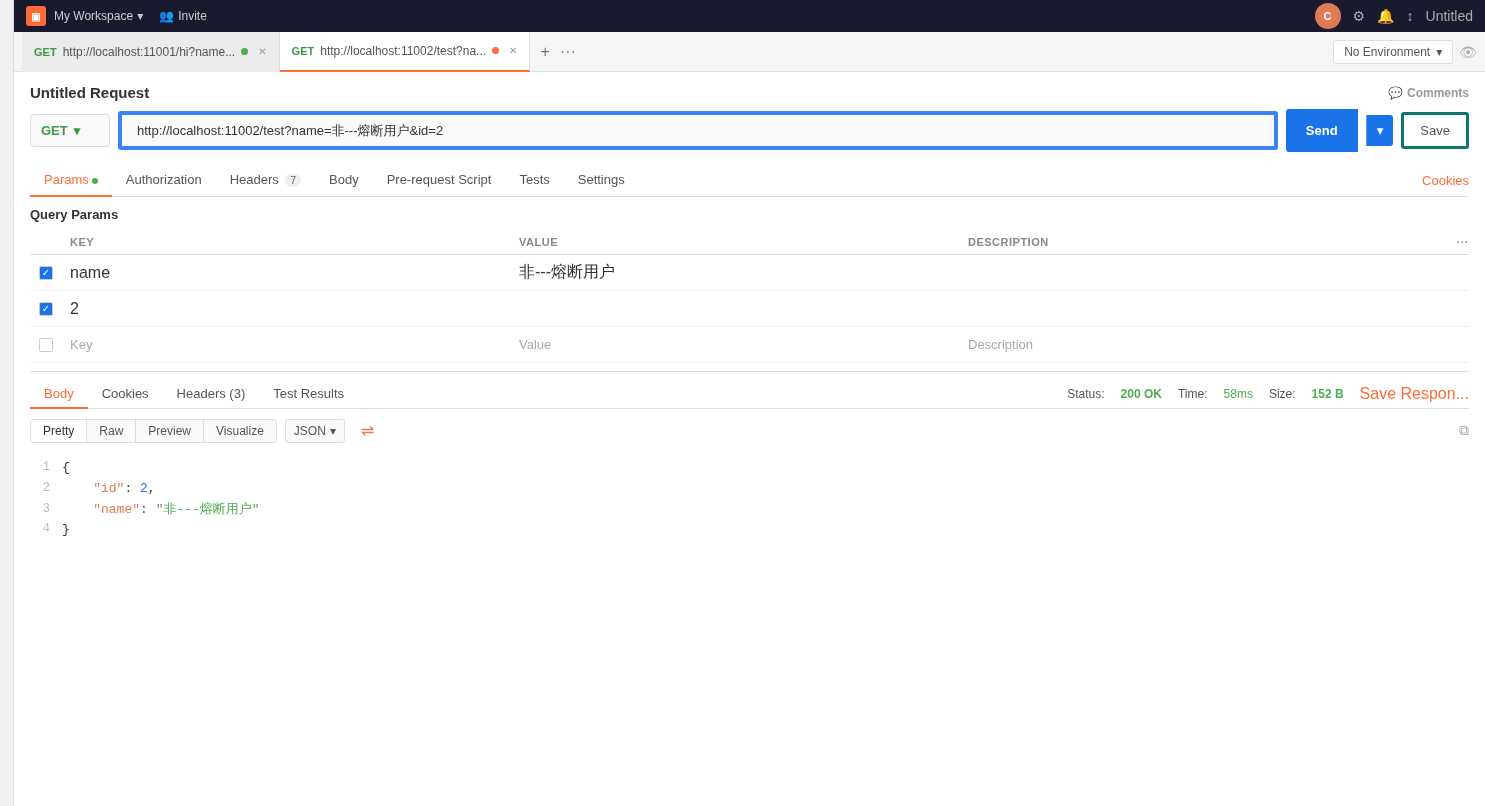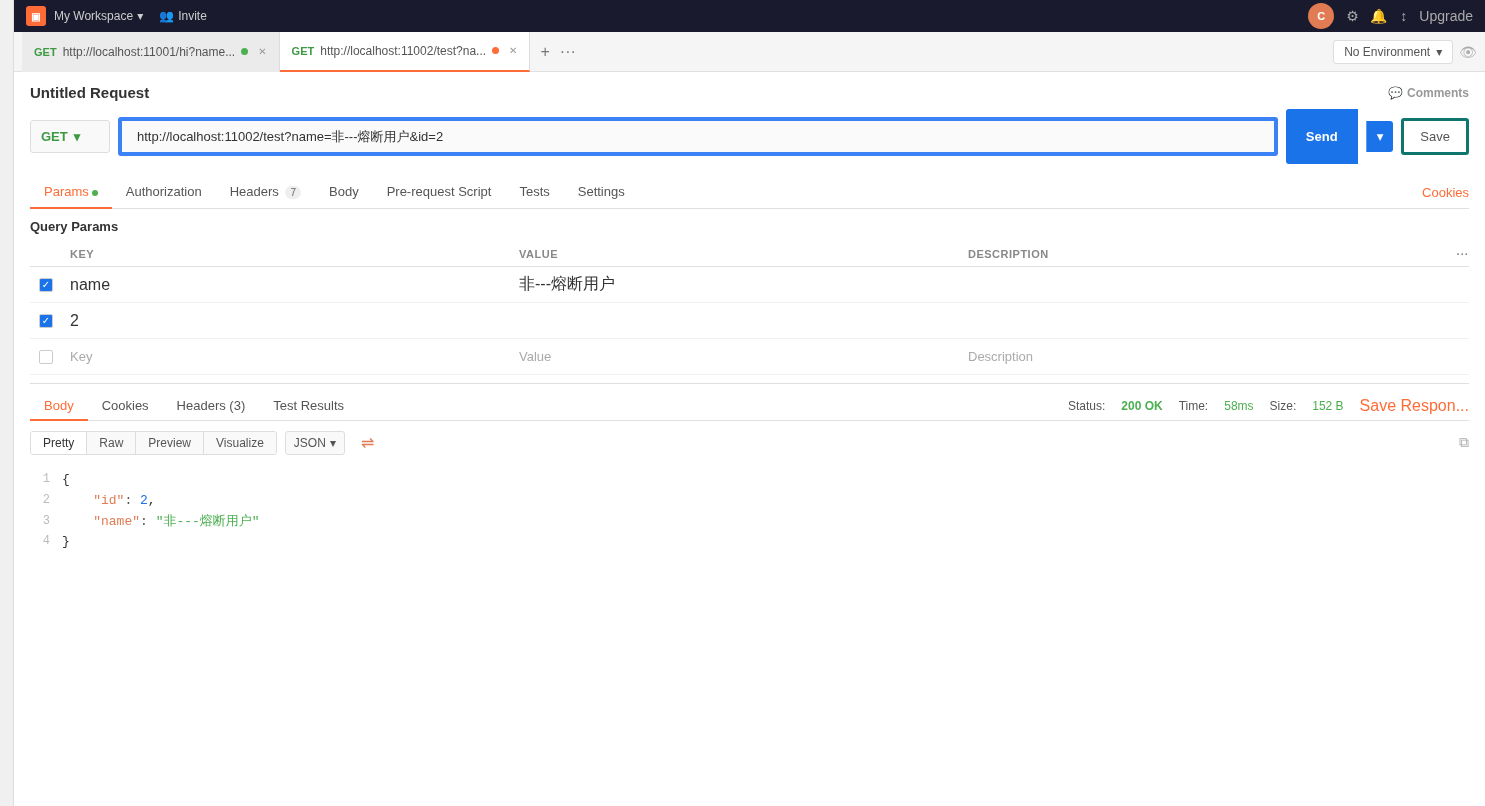--- a/index.html
+++ b/index.html
@@ -128,21 +128,21 @@
       font-size: 13px;
       color: #333;
       background: #fafafa;
       outline: none;
     }
     .send-btn {
       background: #1a73e8;
       color: white;
       border: none;
       border-radius: 3px 0 0 3px;
-      padding: 20px 20px;
+      padding: 14px 20px;
       font-size: 13px;
       font-weight: 600;
       cursor: pointer;
     }
     .send-dropdown {
       background: #1a73e8;
       color: white;
       border: none;
       border-left: 1px solid rgba(255,255,255,0.3);
       border-radius: 0 3px 3px 0;
@@ -281,21 +281,21 @@
       display: flex;
       align-items: center;
       justify-content: flex-end;
       gap: 16px;
       padding: 6px 0;
       font-size: 12px;
     }
     .status-label { color: #555; }
     .status-ok { color: #4CAF50; font-weight: 600; }
     .status-time { color: #4CAF50; }
-    .status-size { color: #4CAF50; }
+    .status-size { color: #4CAF50; font-weight: bold; }
     .save-response { color: #ff6c37; font-size: 16px; cursor: pointer; }
 
     
     .format-bar {
       display: flex;
       align-items: center;
       gap: 8px;
       padding: 8px 0 6px 0;
     }
     .format-group {
@@ -394,21 +394,21 @@
       <span>👥</span>
       <span>Invite</span>
     </div>
     <div class="top-bar-right">
       <div class="avatar-circle">
         <span>C</span>
       </div>
       <span class="top-bar-icon">⚙</span>
       <span class="top-bar-icon">🔔</span>
       <span class="top-bar-icon">↕</span>
-      <span class="top-bar-icon">Upgrade</span>
+      <span class="top-bar-icon">Untitled</span>
     </div>
   </div>
 
   <div class="tabs-row">
     <div class="tab">
       <span style="color:#3d9942; font-weight:600; font-size:11px;">GET</span>
       <span style="font-size:12px; color:#555;">http://localhost:11001/hi?name...</span>
       <span class="tab-dot-green"></span>
       <span class="tab-close">✕</span>
     </div>

